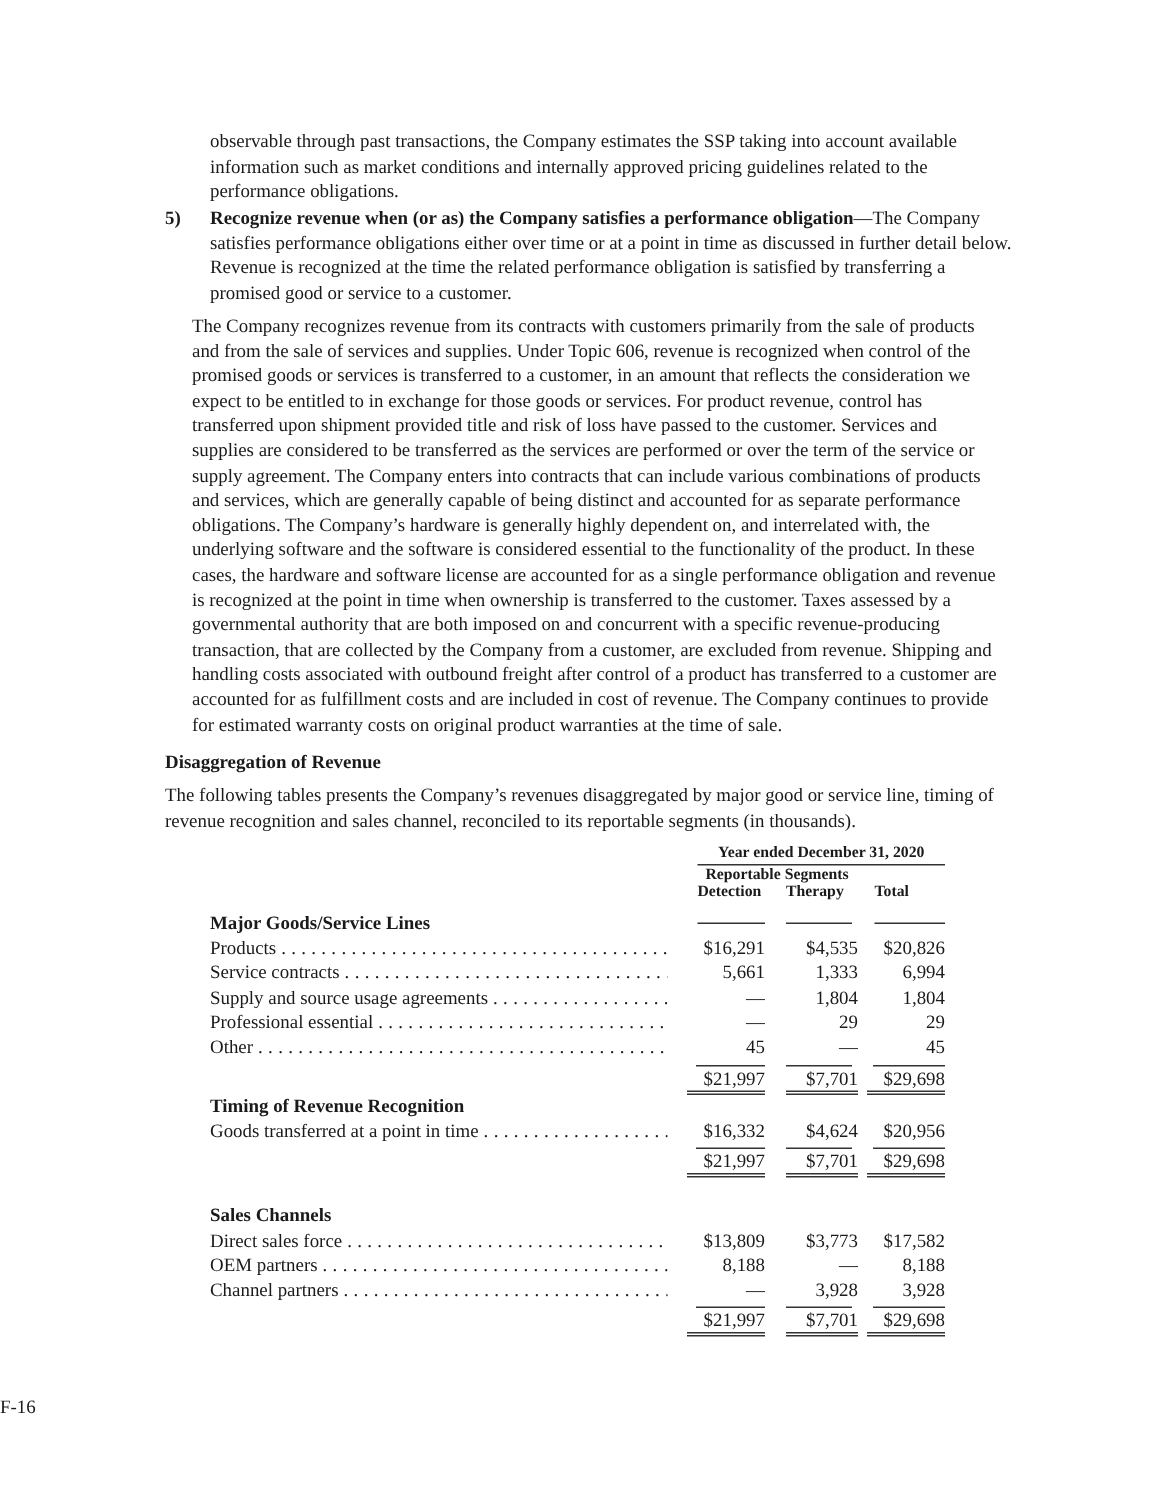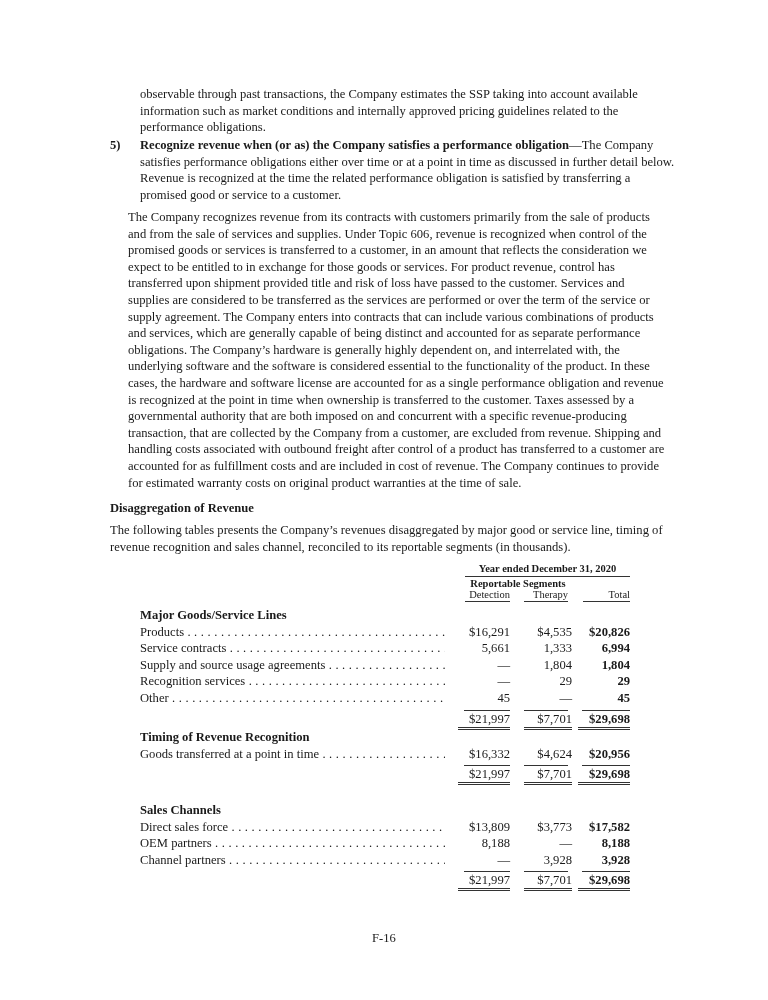--- a/index.html
+++ b/index.html
@@ -18,50 +18,50 @@
   .p-main { left: 128px; top: 209px; width: 540px; }
   .section-title { position: absolute; left: 110px; top: 500px; font-weight: bold; }
   .p-intro { left: 110px; top: 522px; width: 570px; }
 
   
   .tbl { position: absolute; left: 140px; top: 562px; width: 490px; }
   .hdr-year { position: absolute; left: 325px; width: 165px; top: 0; text-align: center;
     font-weight: bold; font-size: 10.5px; line-height: 13px; border-bottom: 1.5px solid #333; padding-bottom: 1px; }
   .hdr-seg { position: absolute; left: 318px; width: 120px; top: 16px; text-align: center;
     font-weight: bold; font-size: 10.5px; line-height: 12px; }
-  .hdr-col { position: absolute; top: 27px; font-weight: normal; font-size: 10.5px; line-height: 12px;
-    text-align: right; border-bottom: 1.5px solid #333; padding-bottom: 0; }
+  .hdr-col { position: absolute; top: 27px; font-weight: bold; font-size: 10.5px; line-height: 12px;
+    text-align: left; border-bottom: 1.5px solid #333; padding-bottom: 14px; }
   .c-det { left: 325px; width: 45px; }
   .c-ther { left: 384px; width: 44px; }
   .c-tot { left: 443px; width: 47px; }
 
   .group { position: absolute; left: 0; width: 490px; }
   .g-title { font-weight: bold; height: 16.6px; }
   .row { position: relative; height: 16.6px; }
   .row .label { position: absolute; left: 0; width: 305px; white-space: nowrap; overflow: hidden; }
   .row .label::after {
     content: " . . . . . . . . . . . . . . . . . . . . . . . . . . . . . . . . . . . . . . . . . . . . . . . . . . . . . . . . . . .";
     letter-spacing: 0.2px;
   }
   .row .v { position: absolute; text-align: right; }
   .v.det { left: 318px; width: 52px; }
   .v.ther { left: 384px; width: 48px; }
-  .v.tot { left: 438px; width: 52px; font-weight: bold; }
+  .v.tot { left: 438px; width: 52px; }
   .total-row { position: relative; height: 19px; margin-top: 3px; }
   .total-row .v { position: absolute; text-align: right; top: 2px; border-bottom: 3px double #333; line-height: 15px; }
   .rule-top { position: absolute; top: 0; height: 0; border-top: 1px solid #333; }
   .rt-det { left: 324px; width: 46px; }
   .rt-ther { left: 384px; width: 44px; }
   .rt-tot { left: 442px; width: 48px; }
 
   .g1 { top: 45px; }
   .g2 { top: 167px; }
   .g3 { top: 240px; }
 
-  .footer { position: absolute; left: 0; width: 768px; top: 930px; text-align: center; }
+  .footer { position: absolute; left: 0; width: 768px; top: 930px; }
 </style>
 </head>
 <body>
 
 <div class="page">
 
   <p class="para p-top">observable through past transactions, the Company estimates the SSP taking into account available information such as market conditions and internally approved pricing guidelines related to the performance obligations.</p>
 
   <div class="item5">
     <span class="num">5)</span>
@@ -94,21 +94,21 @@
         <span class="v ther">1,333</span>
         <span class="v tot">6,994</span>
       </div>
       <div class="row">
         <span class="label">Supply and source usage agreements</span>
         <span class="v det">—</span>
         <span class="v ther">1,804</span>
         <span class="v tot">1,804</span>
       </div>
       <div class="row">
-        <span class="label">Recognition services</span>
+        <span class="label">Professional essential</span>
         <span class="v det">—</span>
         <span class="v ther">29</span>
         <span class="v tot">29</span>
       </div>
       <div class="row">
         <span class="label">Other</span>
         <span class="v det">45</span>
         <span class="v ther">—</span>
         <span class="v tot">45</span>
       </div>

